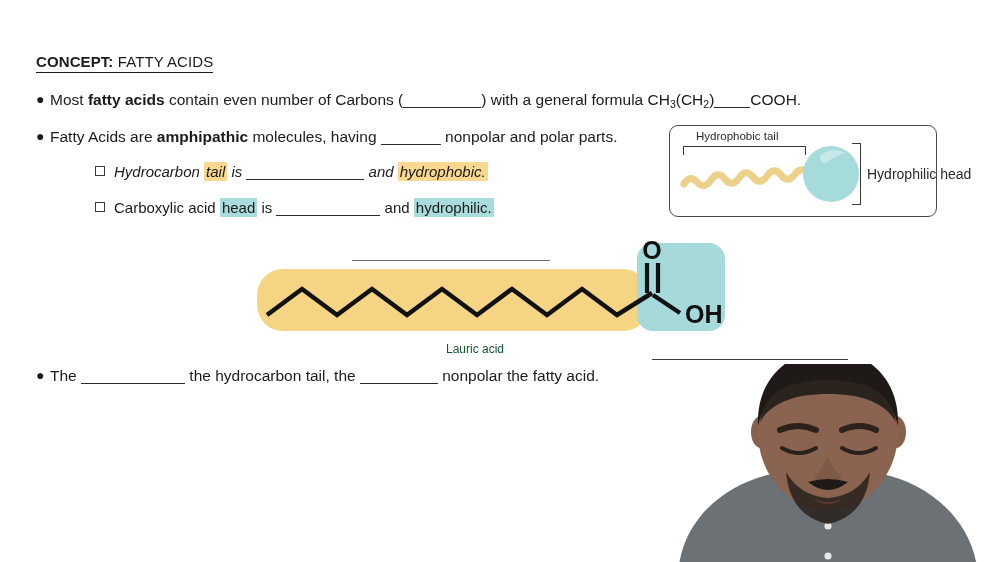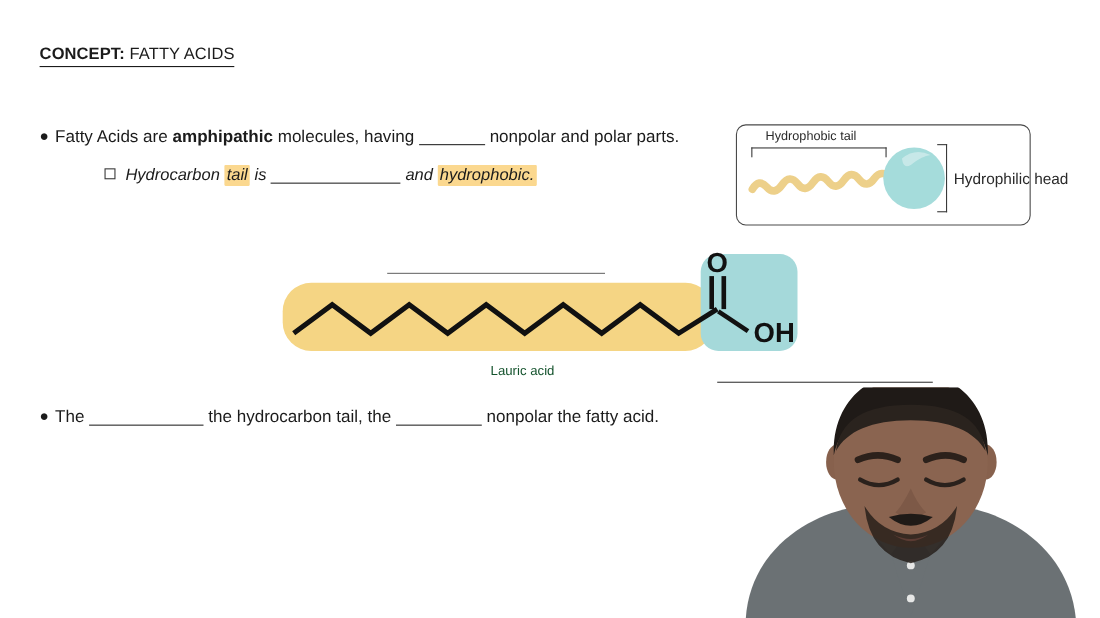--- a/index.html
+++ b/index.html
@@ -13,20 +13,21 @@
     position: relative;
     overflow: hidden;
     font-family: "Liberation Sans", sans-serif;
     color: #1b1b1b;
     -webkit-font-smoothing: antialiased;
   }
   .slide {
     position: absolute;
     inset: 0;
     background: #ffffff;
+    margin-top: 12px;
   }
 
   
   .title {
     position: absolute;
     left: 36px;
     top: 41px;
     font-size: 15px;
     letter-spacing: .1px;
     white-space: nowrap;
@@ -195,29 +196,35 @@
 </style>
 </head>
 <body>
 
 <div class="slide">
 
   <div class="title">
     <span class="concept">CONCEPT:</span><span> FATTY ACIDS</span>
   </div>
 
+  <div class="bullet" style="left:36px; top:78px;">
+    <span class="dot">●</span><span>Most </span><b>fatty acids</b><span> contain even number of Carbons (</span><span class="blank b-md"></span><span>) with a general formula CH</span><sub>3</sub><span>(CH</span><sub>2</sub><span>)</span><span class="blank b-xs"></span><span>COOH.</span>
+  </div>
 
   <div class="bullet" style="left:36px; top:115px;">
     <span class="dot">●</span><span>Fatty Acids are </span><b>amphipathic</b><span> molecules, having </span><span class="blank b-sm"></span><span> nonpolar and polar parts.</span>
   </div>
 
   <div class="sub" style="left:95px; top:151px;font-style:italic;">
     <span class="sq"></span><span>Hydrocarbon </span><span class="hl-y">tail</span><span> is </span><span class="blank b-xl"></span><span> and </span><span class="hl-y">hydrophobic.</span>
   </div>
 
+  <div class="sub" style="left:95px; top:187px;">
+    <span class="sq"></span><span>Carboxylic acid </span><span class="hl-t">head</span><span> is </span><span class="blank b-lg"></span><span> and </span><span class="hl-t">hydrophilic.</span>
+  </div>
 
   <div class="amphi-box">
     <svg class="amphi-svg" width="294" height="90" viewBox="0 0 294 90">
       <path d="M14 58 Q20 48 27 56 Q34 64 41 54 Q48 44 55 53 Q62 62 69 52 Q76 42 83 51 Q90 60 97 50 Q104 40 111 49 Q118 58 125 48 Q131 40 140 47" fill="none" stroke="#edd08a" stroke-width="7" stroke-linecap="round" stroke-linejoin="round"></path>
       <circle cx="161" cy="48" r="28" fill="#a5dcdb"></circle>
       <path d="M150 30 Q162 20 176 27 Q168 28 158 36 Q151 40 150 30 Z" fill="#cdeaea" opacity="0.85"></path>
     </svg>
     <div class="tail-bracket"></div>
     <div class="amphi-tail-label">Hydrophobic tail</div>
     <div class="head-bracket"></div>
@@ -234,21 +241,21 @@
       <line x1="403" y1="56" x2="403" y2="26" stroke="#111111" stroke-width="4.2"></line>
       <text x="397" y="22" font-family="Liberation Sans, sans-serif" font-size="25" font-weight="bold" fill="#111111" text-anchor="middle">O</text>
       <line x1="398" y1="58" x2="425" y2="76" stroke="#111111" stroke-width="4.2"></line>
       <text x="430" y="86" font-family="Liberation Sans, sans-serif" font-size="25" font-weight="bold" fill="#111111">OH</text>
     </svg>
     <div class="lauric-caption">Lauric acid</div>
   </div>
 
   <div class="line-right"></div>
 
-  <div class="bullet" style="left:36px; top:370px;">
+  <div class="bullet" style="left:36px; top:354px;">
     <span class="dot">●</span><span>The </span><span class="blank b-lg"></span><span> the hydrocarbon tail, the </span><span class="blank b-md"></span><span> nonpolar the fatty acid.</span>
   </div>
 
 
   <div class="webcam">
     <svg width="340" height="210" viewBox="0 0 340 210">
       <defs>
         <clipPath id="wcClip">
             <rect x="0" y="0" width="340" height="210"></rect>
           </clipPath>

